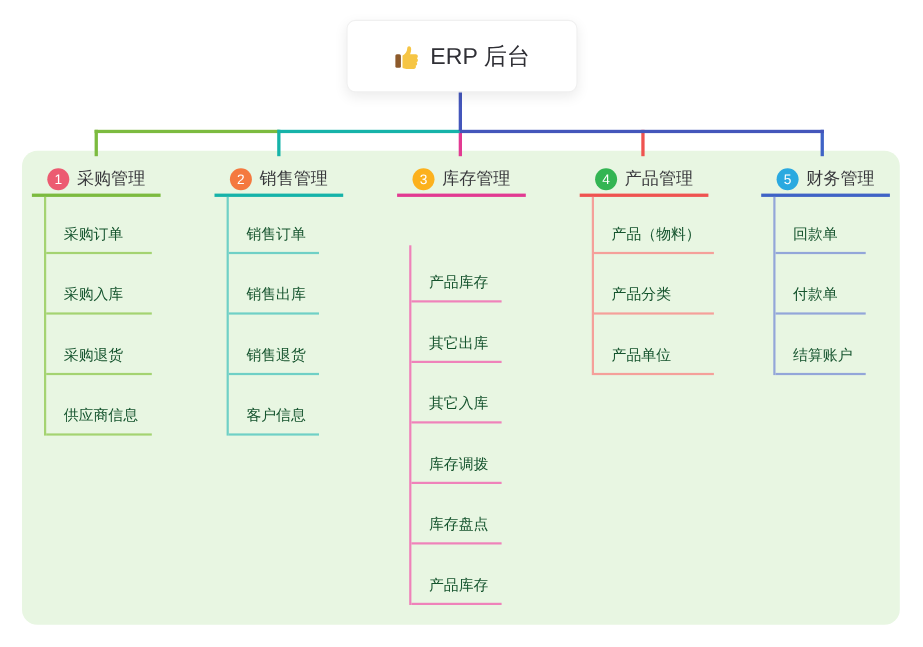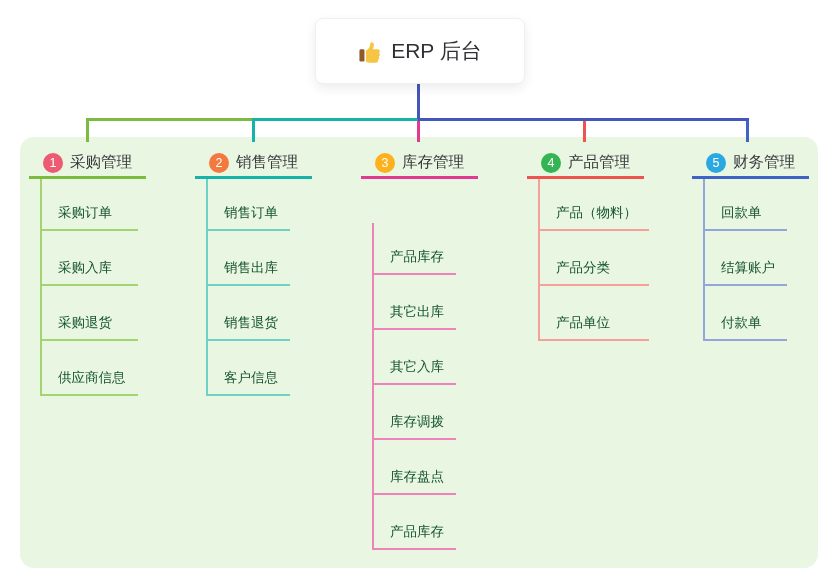--- a/index.html
+++ b/index.html
@@ -140,21 +140,21 @@
       <div class="col" style="left: 692px;">
     <div class="hdr" style="border-bottom-color: rgb(63, 99, 198);">
       <span class="badge" style="background: rgb(42, 169, 224);">5</span>
       <span class="hlabel">财务管理</span>
     </div>
     <div class="kids" style="border-left-color: rgb(147, 166, 217);">
           <div class="kid" style="border-bottom-color: rgb(147, 166, 217);">
     <span class="klabel">回款单</span>
   </div>
           <div class="kid" style="border-bottom-color: rgb(147, 166, 217);">
-    <span class="klabel">结算账户</span>
+    <span class="klabel">付款单</span>
   </div>
           <div class="kid" style="border-bottom-color: rgb(147, 166, 217);">
-    <span class="klabel">付款单</span>
+    <span class="klabel">结算账户</span>
   </div>
         </div>
   </div>
     </div>
 </div>
 
 </body></html>

